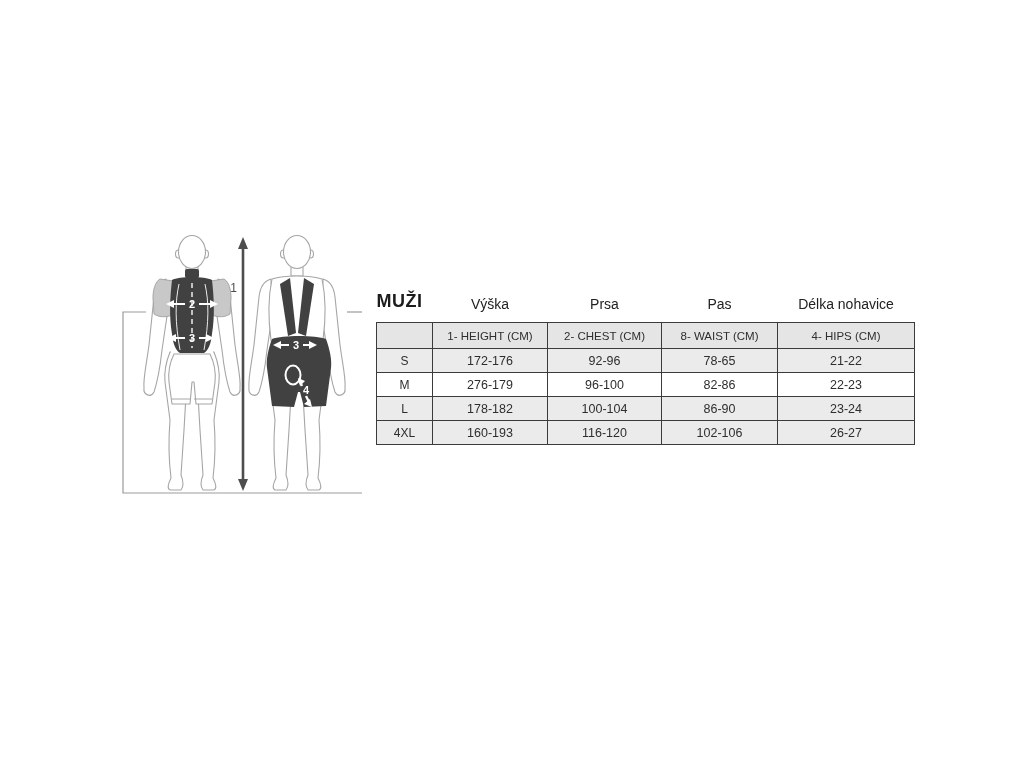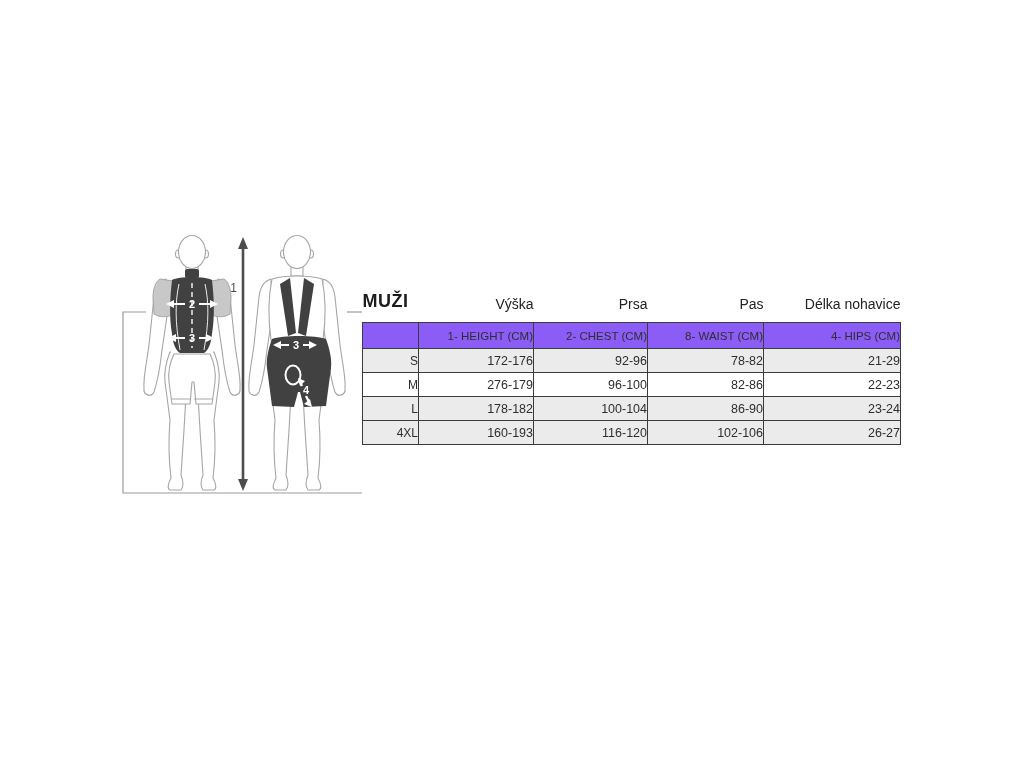--- a/index.html
+++ b/index.html
@@ -1,26 +1,26 @@
 <!DOCTYPE html>
 <html><head>
 <meta charset="utf-8">
 <style>
   html,body{margin:0;padding:0;background:#fff;}
   #canvas{position:relative;width:1024px;height:768px;background:#ffffff;overflow:hidden;
           font-family:"Liberation Sans", sans-serif;color:#2e2e2e;}
   #figures-svg{position:absolute;left:110px;top:225px;width:262px;height:277px;}
   
-  #size-table{position:absolute;left:362px;top:274px;border-collapse:collapse;table-layout:fixed;}
-  #size-table td{text-align:right;padding:0;font-size:12.5px;color:#2e2e2e;}
+  #size-table{position:absolute;left:376px;top:274px;border-collapse:collapse;table-layout:fixed;}
+  #size-table td{text-align:center;padding:0;font-size:12.5px;color:#2e2e2e;}
   #size-table tr.toplabels td{border:none;height:38px;vertical-align:bottom;padding-bottom:10px;
        font-size:14px;color:#222;background:#fff;}
   #size-table tr.toplabels td.muzi{font-size:18px;font-weight:bold;text-align:left;color:#1c1c1c;
        letter-spacing:.5px;}
-  #size-table tr.measures td{border:1px solid #3b3b3b;height:25px;font-size:11.5px;background:#8b5cf6;margin-left:37px;}
+  #size-table tr.measures td{border:1px solid #3b3b3b;height:25px;font-size:11.5px;background:#e5e5e5;margin-left:37px;}
   #size-table tr.datarow td{border:1px solid #3b3b3b;height:23px;background:#fff;}
   #size-table tr.datarow.alt td{background:#ebebeb;}
   #size-table tr.datarow td.size{font-size:12px;}
 </style>
 </head>
 <body>
 
 <div id="canvas">
 
   <svg id="figures-svg" viewBox="110 225 262 277" xmlns="http://www.w3.org/2000/svg">
@@ -145,22 +145,22 @@
       <td></td>
       <td>1- HEIGHT (CM)</td>
       <td>2- CHEST (CM)</td>
       <td>8- WAIST (CM)</td>
       <td>4- HIPS (CM)</td>
     </tr>
     <tr class="datarow alt">
       <td class="size">S</td>
       <td>172-176</td>
       <td>92-96</td>
-      <td>78-82</td>
-      <td>21-29</td>
+      <td>78-65</td>
+      <td>21-22</td>
     </tr>
     <tr class="datarow">
       <td class="size">M</td>
       <td>276-179</td>
       <td>96-100</td>
       <td>82-86</td>
       <td>22-23</td>
     </tr>
     <tr class="datarow alt">
       <td class="size">L</td>

